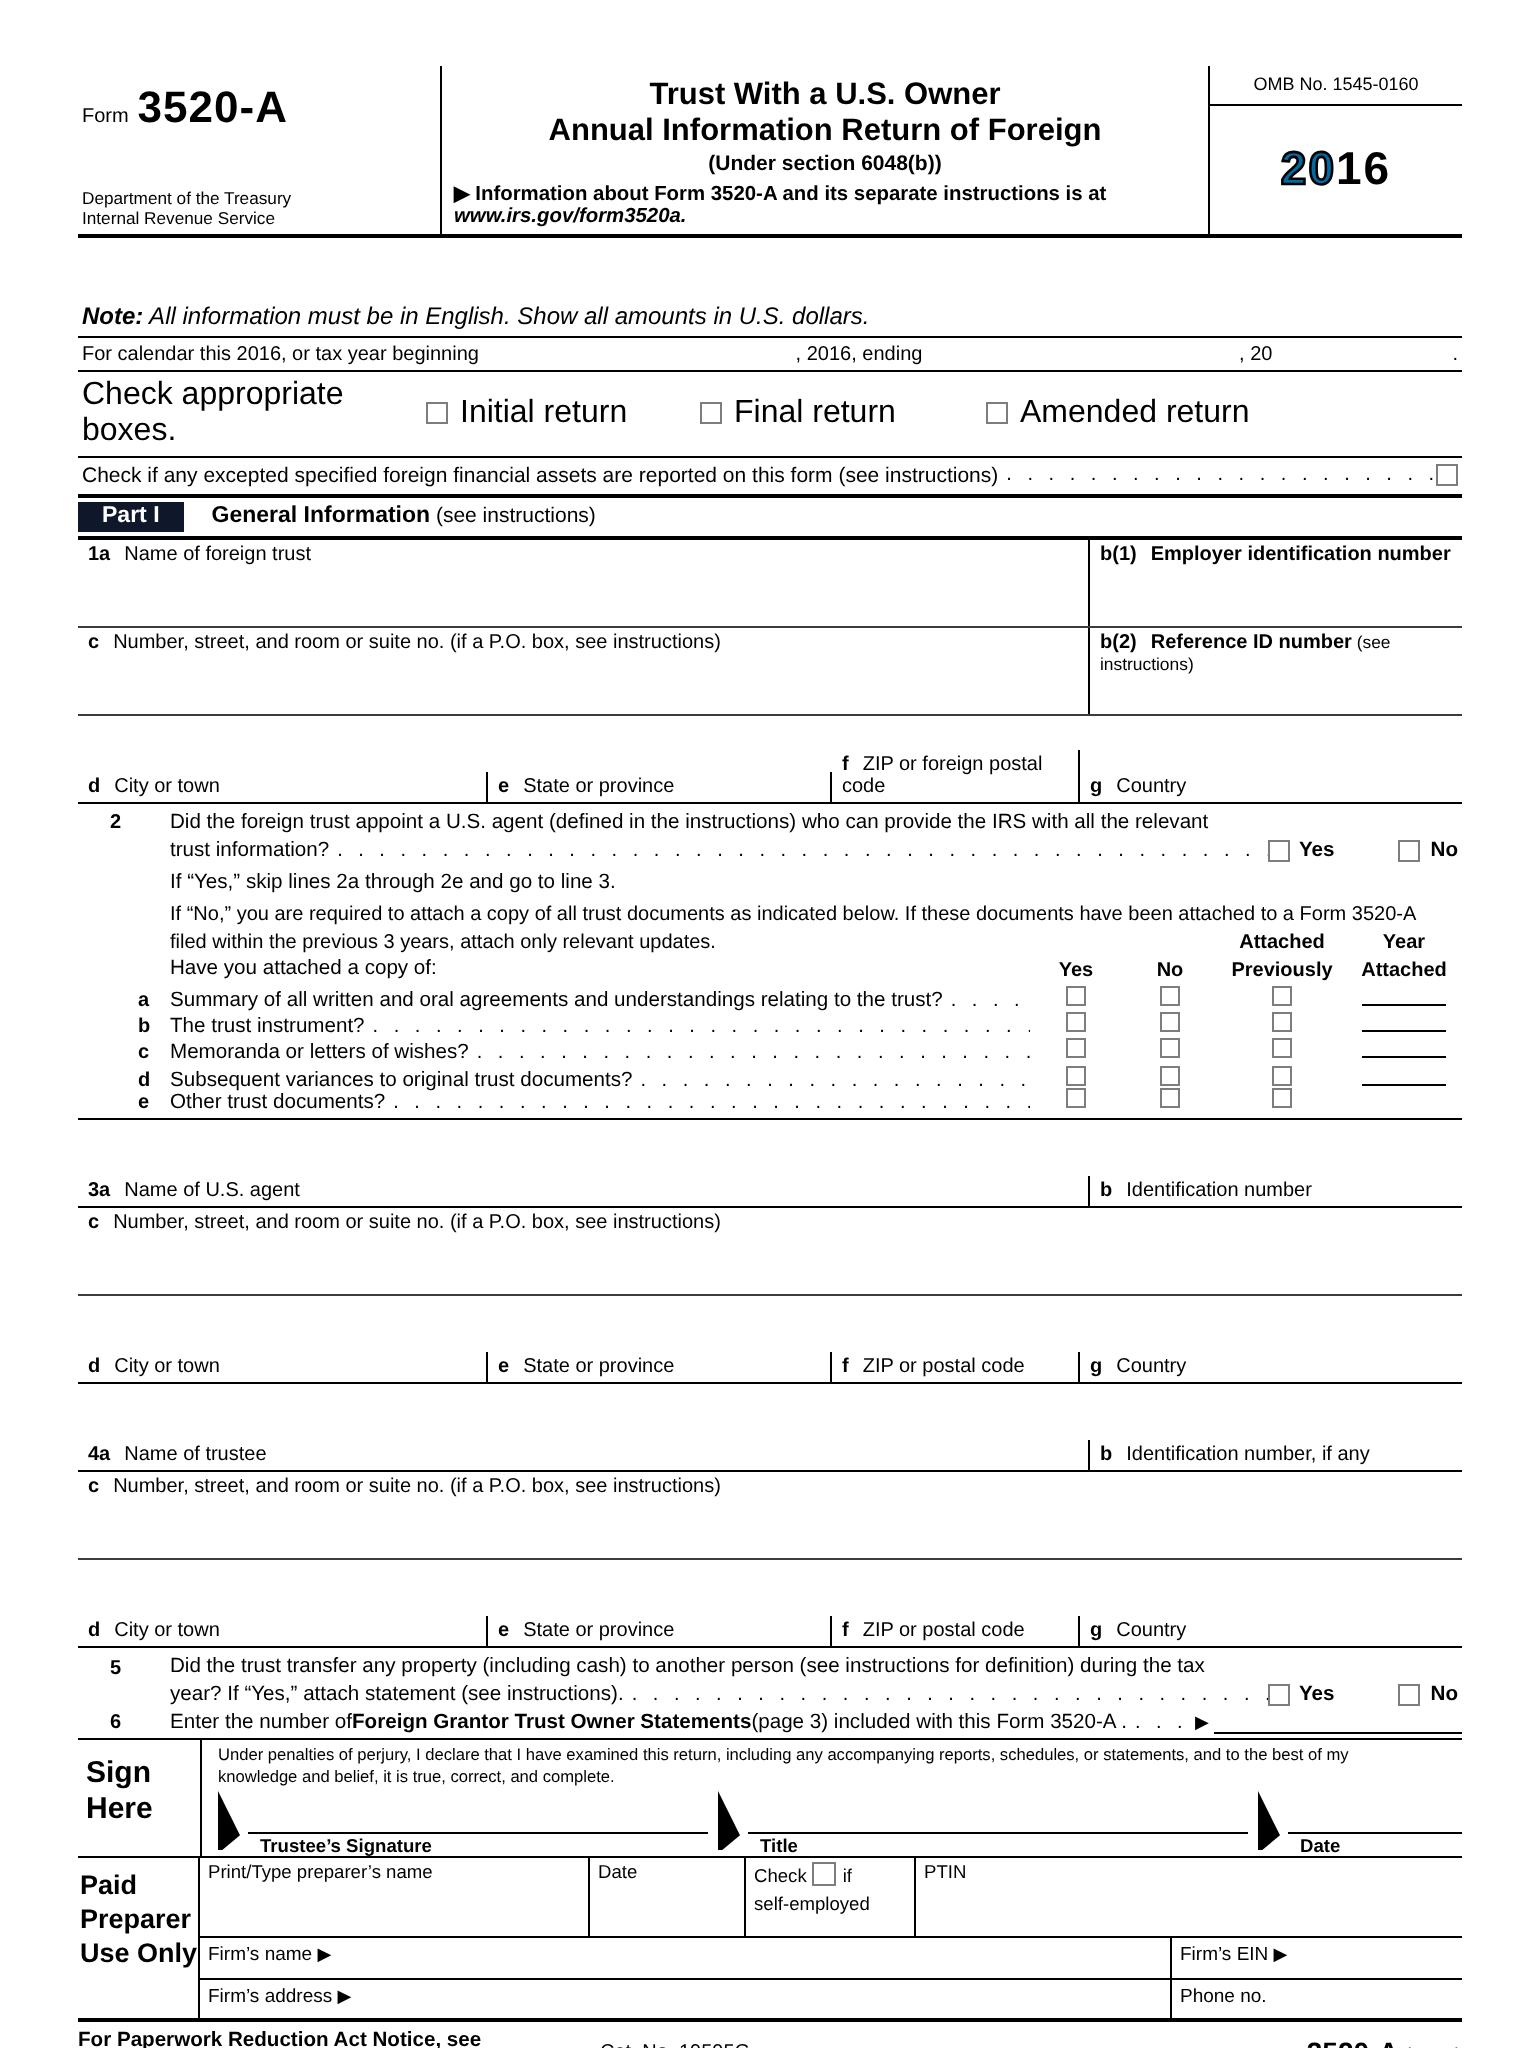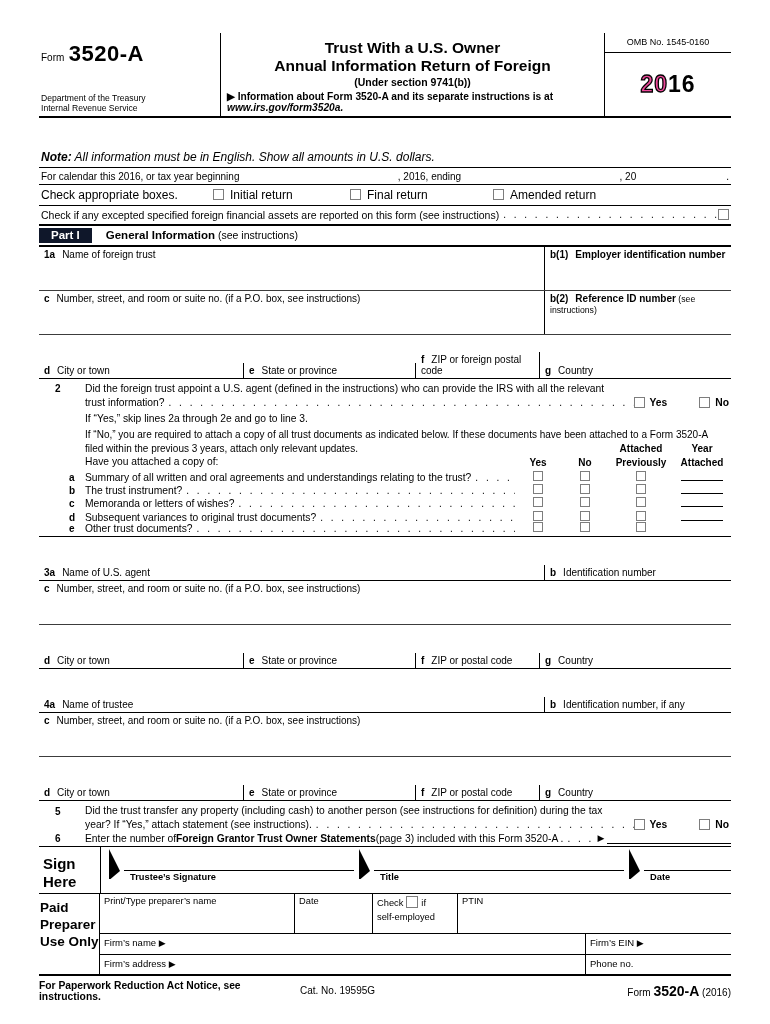--- a/index.html
+++ b/index.html
@@ -20,28 +20,28 @@
   .dept { font-size:8.6px; line-height:1.15; }
   .hdr-center { flex:1; display:flex; flex-direction:column; text-align:center; padding-top:6px; }
   .title { font-size:15.5px; font-weight:bold; line-height:1.15; }
   .subtitle { font-size:10.5px; font-weight:bold; margin-top:1px; }
   .info-line { font-size:10.2px; font-weight:bold; margin-top:auto; padding:3px 2px 3px 6px; text-align:left; }
   .info-line .url { font-style:italic; }
   .hdr-right { width:127px; border-left:1.5px solid #000; display:flex; flex-direction:column; }
   .omb { font-size:9px; text-align:center; padding:4px 2px 5px; border-bottom:1.5px solid #000; }
   .year { flex:1; display:flex; align-items:center; justify-content:center;
           font-size:23px; font-weight:bold; letter-spacing:1px; }
-  .year .outline { color:#ec4899; -webkit-text-stroke:1.3px #000; }
+  .year .outline { color:#0369a1; -webkit-text-stroke:1.3px #000; }
 
   
   .note-row { font-size:12px; font-style:italic; padding:2px 2px 3px; border-bottom:1.5px solid #000;margin-top:30px; }
   .note-row b { font-style:italic; }
   .cal-row { display:flex; font-size:10px; padding:3px 2px 2px; border-bottom:1px solid #000; align-items:flex-end; }
   .cal-row .sp { flex:1; }
-  .chk-row { display:flex; font-size:12px; padding:3px 2px 3px; border-bottom:1px solid #000; align-items:center; }
+  .chk-row { display:flex; font-size:16px; padding:3px 2px 3px; border-bottom:1px solid #000; align-items:center; }
   .exc-row { display:flex; font-size:10.5px; padding:3px 2px 3px; border-bottom:2px solid #000; align-items:center; }
 
   .cb { width:11px; height:11px; border:1.4px solid #7d7d7d; background:#fff; display:inline-block; flex-shrink:0; }
   .cb.sm { width:10px; height:10px; }
   .cblbl { font-weight:bold; }
 
   .dots { flex:1 1 0; overflow:hidden; white-space:nowrap; letter-spacing:2.5px; padding:0 4px; font-size:10px; }
 
   
   .part-bar { display:flex; align-items:center; border-bottom:2px solid #000; padding:2px 0 2px; }
@@ -137,21 +137,21 @@
         <span class="form-num">3520-A</span>
       </div>
       <div class="dept">
         <div>Department of the Treasury</div>
         <div>Internal Revenue Service</div>
       </div>
     </div>
     <div class="hdr-center">
       <div class="title">Trust With a U.S. Owner</div>
       <div class="title">Annual Information Return of Foreign</div>
-      <div class="subtitle">(Under section 9741(b))</div>
+      <div class="subtitle">(Under section 6048(b))</div>
       <div class="info-line">
         <span>▶</span><span> Information about Form 3520-A and its separate instructions is at </span><span class="url">www.irs.gov/form3520a.</span>
       </div>
     </div>
     <div class="hdr-right">
       <div class="omb">OMB No. 1545-0160</div>
       <div class="year">
         <span class="outline">20</span>
           <span>16</span>
       </div>
@@ -403,20 +403,24 @@
     <span class="arrow-glyph">▶</span>
     <span class="l6-line"></span>
   </div>
 
   <div class="sign-wrap">
     <div class="sign-label">
       <div>Sign</div>
       <div>Here</div>
     </div>
     <div class="sign-body">
+      <div class="decl">
+        <div>Under penalties of perjury, I declare that I have examined this return, including any accompanying reports, schedules, or statements, and to the best of my</div>
+        <div>knowledge and belief, it is true, correct, and complete.</div>
+      </div>
       <div class="sig-row">
         <div class="sig-group" style="flex:0 0 245px">
           <div class="sig-arrow"></div>
           <div class="sig-field" style="flex:1">
             <div class="sig-space"></div>
             <div class="sig-cap">Trustee’s Signature</div>
           </div>
         </div>
         <div class="sig-group" style="flex:0 0 265px; margin-left:5px">
           <div class="sig-arrow"></div>

